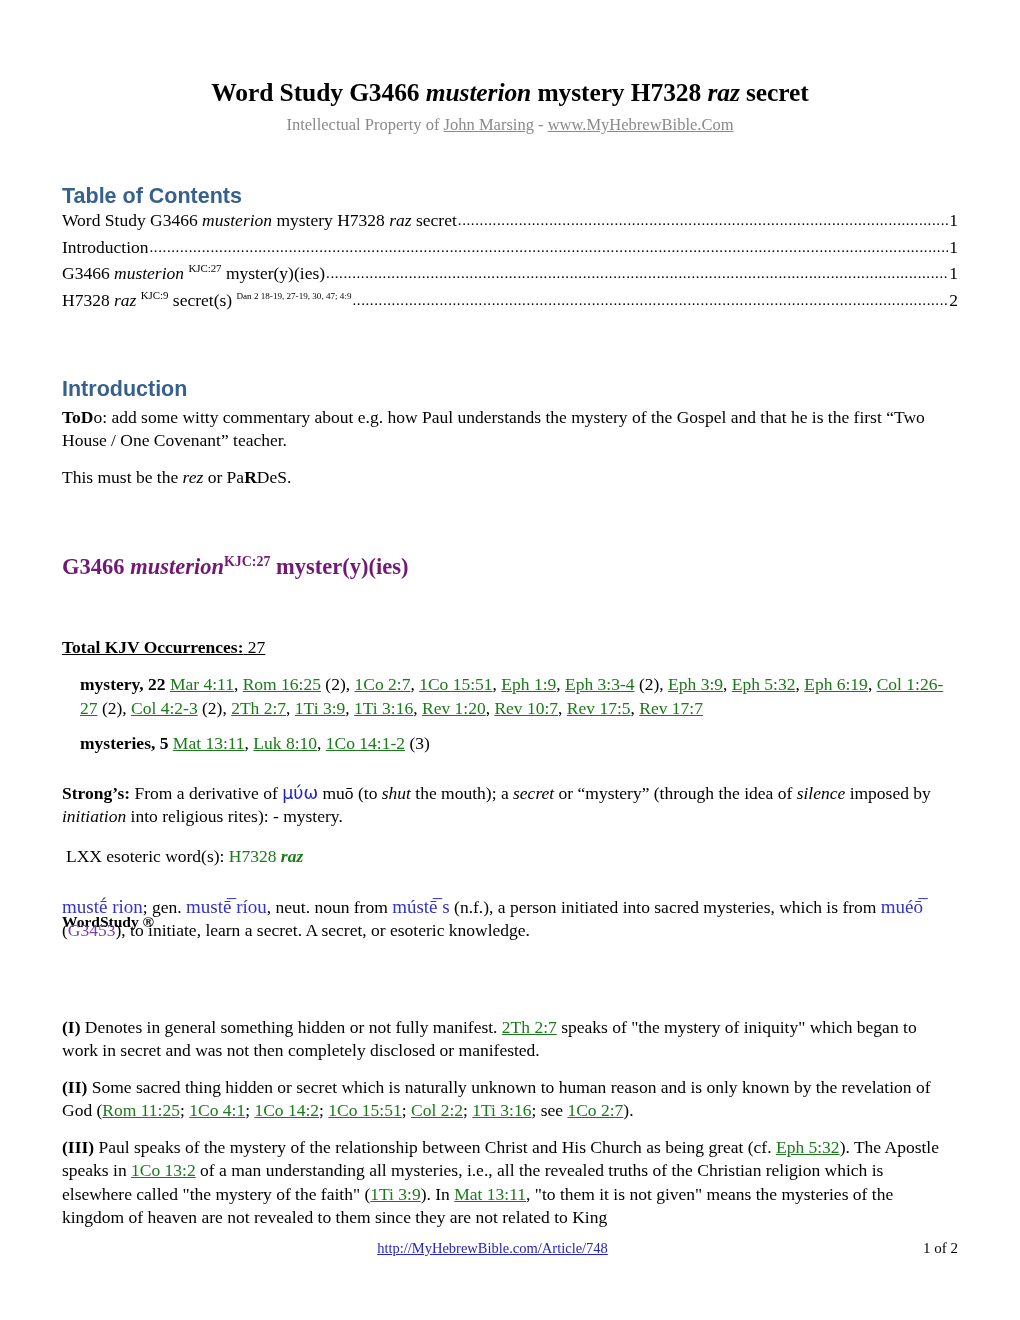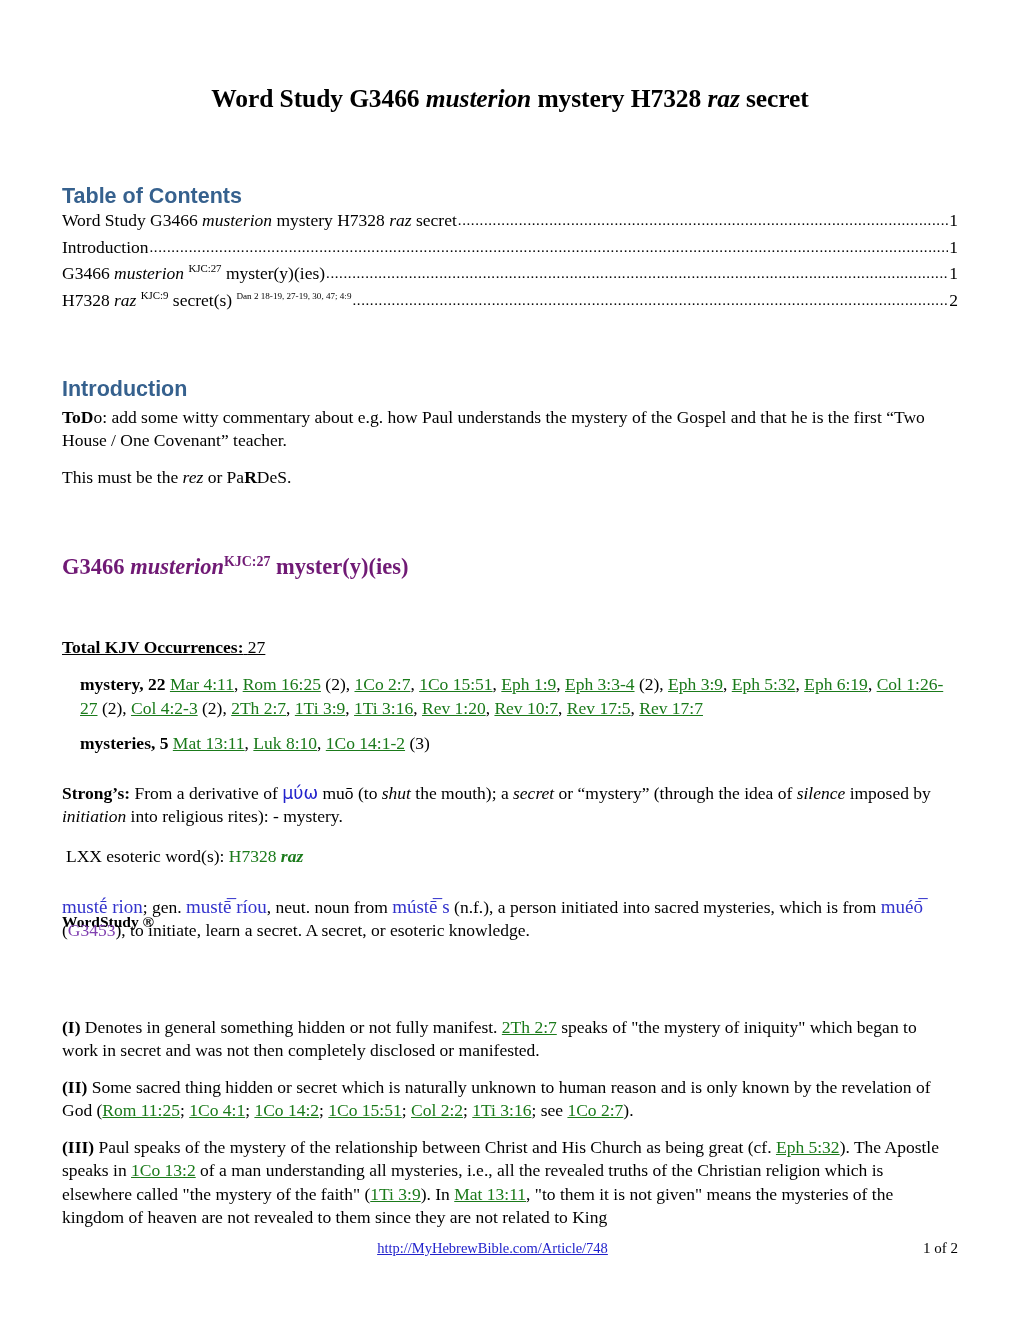--- a/index.html
+++ b/index.html
@@ -13,21 +13,21 @@
     font-family: "Liberation Serif", "DejaVu Serif", serif;
     color: #000000;
     position: relative;
     overflow: hidden;
   }
   .page {
     position: relative;
     width: 1020px;
     height: 1320px;
     box-sizing: border-box;
-    padding: 6px 62px;
+    padding: 0 62px;
   }
 
   
   .doc-title {
     text-align: center;
     font-size: 25.5px;
     font-weight: bold;
     margin: 0;
     padding-top: 78px;
     line-height: 1.18;
@@ -225,20 +225,23 @@
 </style>
 </head>
 <body>
 
 <div class="page">
 
   <h1 class="doc-title">
     <span>Word Study G3466 </span><span class="it">musterion</span><span> mystery H7328 </span><span class="it">raz</span><span> secret</span>
   </h1>
 
+  <div class="doc-subtitle">
+    <span>Intellectual Property of </span><span class="u">John Marsing</span><span> - </span><span class="u">www.MyHebrewBible.Com</span>
+  </div>
 
   <h2 class="sec toc">Table of Contents</h2>
 
   <div class="toc-list">
 
     <div class="toc-line">
       <span class="lbl"><span>Word Study G3466 </span><span class="it">musterion</span><span> mystery H7328 </span><span class="it">raz</span><span> secret</span></span>
       <span class="dots">......................................................................................................................................................................................................</span>
       <span class="pg">1</span>
     </div>

